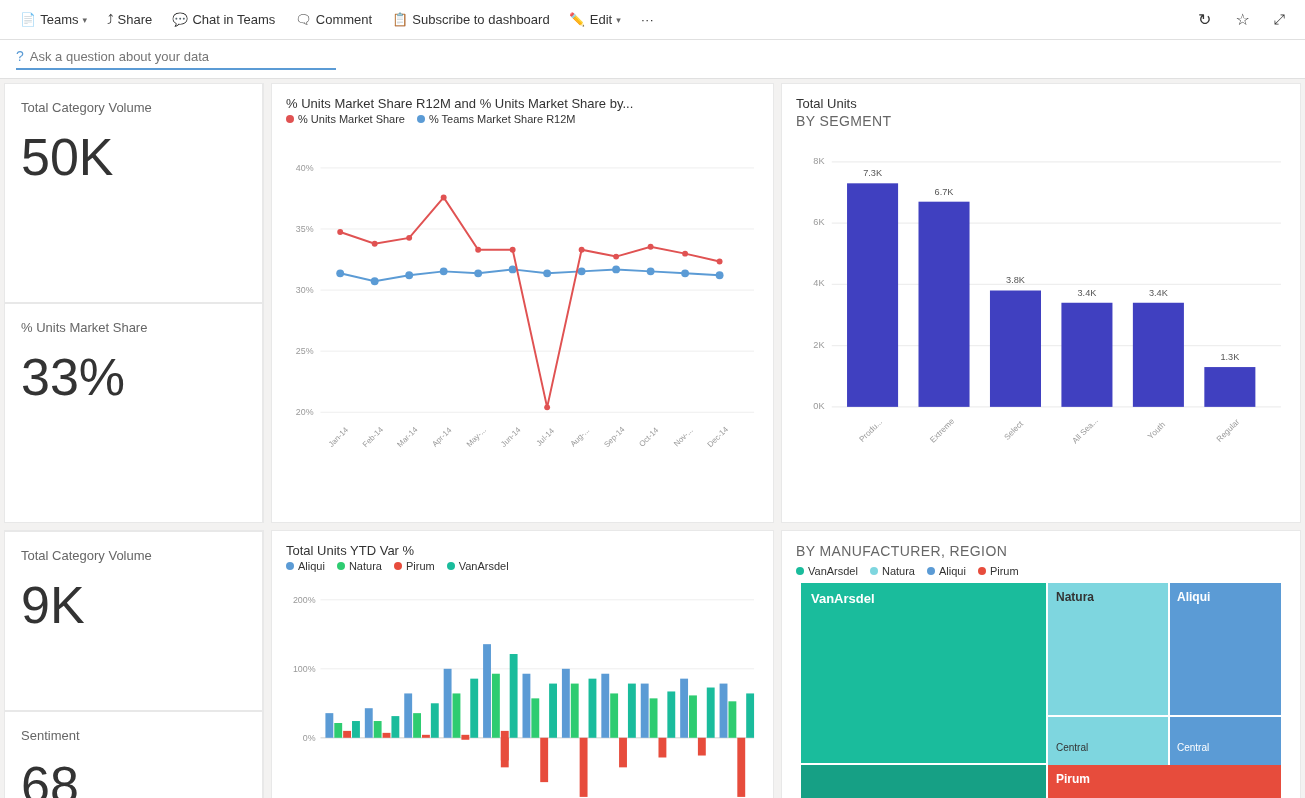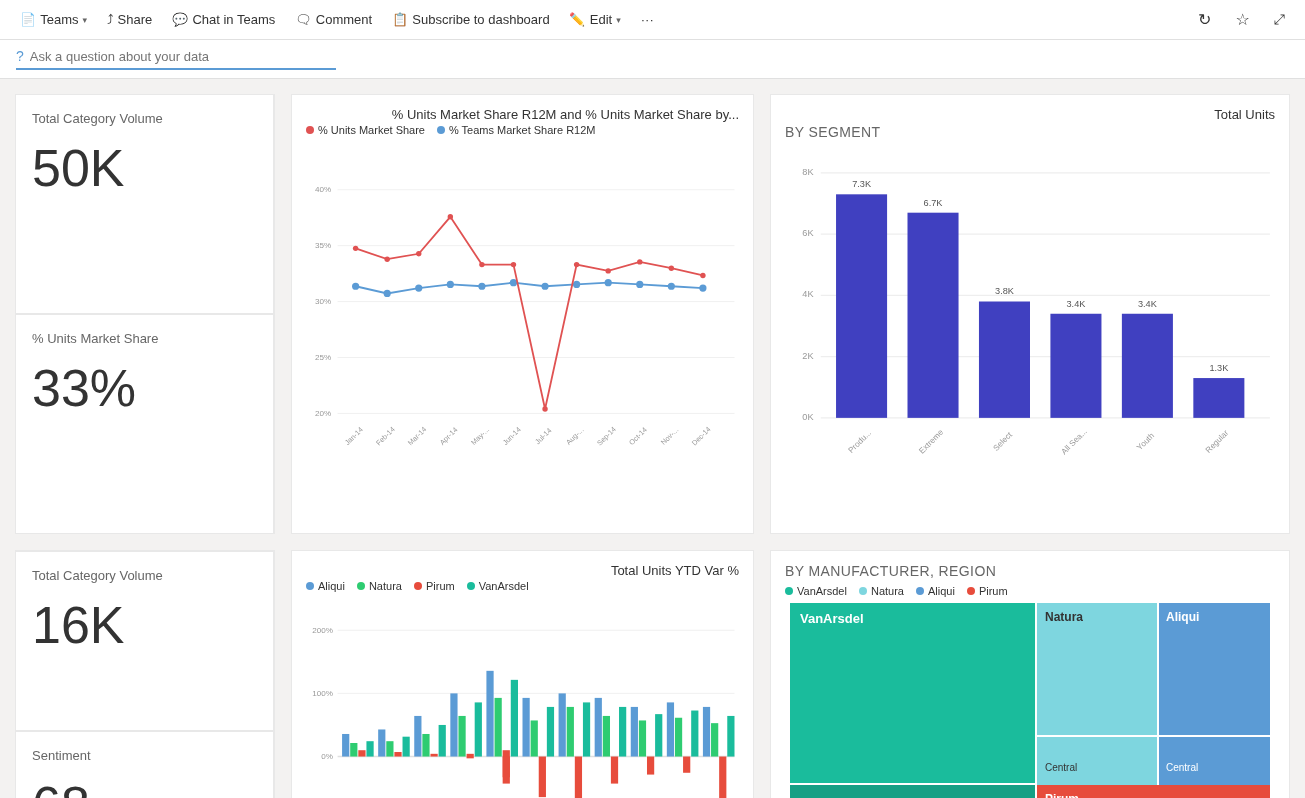--- a/index.html
+++ b/index.html
@@ -27,38 +27,38 @@
       display: flex; align-items: center; gap: 6px; border-bottom: 2px solid #5b9bd5;
       padding-bottom: 4px; width: 320px;
     }
     .qa-input { border: none; outline: none; font-size: 13px; color: #0f172a; width: 280px; }
 
     
     .dashboard {
       display: grid;
       grid-template-columns: 260px 1fr 520px;
       grid-template-rows: 440px 360px;
-      gap: 16px;
+      gap: 7px;
       background: #f3f2f1;
       height: calc(798px - 40px - 44px);
-      padding: 15px;
+      padding: 4px;
     }
     .card {
       background: #fff;
       border: 1px solid #e8e8e8;
       padding: 16px;
       overflow: hidden;
       position: relative;
     }
     .card-title { font-size: 13px; color: #666; margin-bottom: 4px; }
     .card-value { font-size: 52px; font-weight: 300; color: #333; margin-top: 12px; }
 
     
     .chart-card { padding: 12px 14px; }
-    .chart-title { font-size: 13px; color: #333; font-weight: 500; margin-bottom: 2px; text-align: right; }
+    .chart-title { font-size: 13px; color: #333; font-weight: 500; margin-bottom: 2px; }
     .chart-subtitle { font-size: 14px; color: #666; text-transform: uppercase; letter-spacing: 0.4px; margin-bottom: 6px; }
     .legend { display: flex; align-items: center; gap: 12px; flex-wrap: wrap; margin-bottom: 6px; }
     .legend-item { display: flex; align-items: center; gap: 4px; font-size: 11px; }
     .legend-dot { width: 8px; height: 8px; border-radius: 50%; }
 
     
     .chart-svg { width: 100%; }
     .chevron { font-size: 9px; color: #666; }
   </style>
 </head>
@@ -241,21 +241,21 @@
       <text x="215" y="285" font-size="8" fill="#999" text-anchor="middle" transform="rotate(-45,215,285)">Select</text>
       <text x="285" y="285" font-size="8" fill="#999" text-anchor="middle" transform="rotate(-45,285,285)">All Sea...</text>
       <text x="355" y="285" font-size="8" fill="#999" text-anchor="middle" transform="rotate(-45,355,285)">Youth</text>
       <text x="425" y="285" font-size="8" fill="#999" text-anchor="middle" transform="rotate(-45,425,285)">Regular</text>
     </svg>
   </div>
 
   <div style="display:flex; flex-direction:column; border-right:1px solid #e8e8e8; border-top:1px solid #e8e8e8;">
     <div class="card" style="flex:1; border-bottom:1px solid #e8e8e8;">
       <div class="card-title">Total Category Volume</div>
-      <div class="card-value">16K</div>
+      <div class="card-value">9K</div>
     </div>
     <div class="card" style="flex:1;">
       <div class="card-title">Sentiment</div>
       <div class="card-value">68</div>
     </div>
   </div>
 
   <div class="card chart-card" style="border-right:1px solid #e8e8e8; border-top:1px solid #e8e8e8;">
     <div class="chart-title">Total Units YTD Var %</div>
     <div class="legend">

